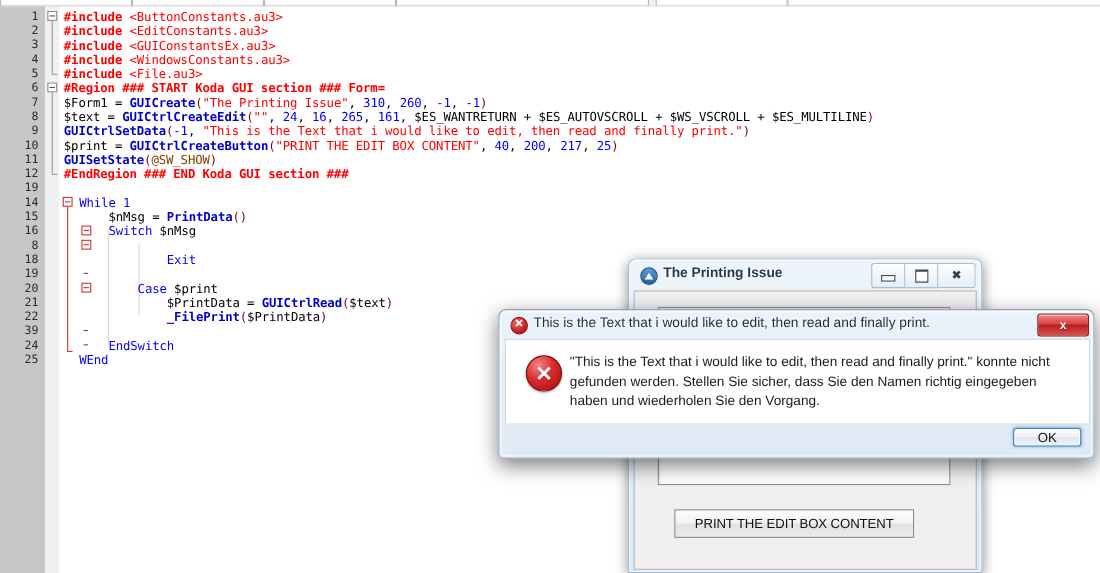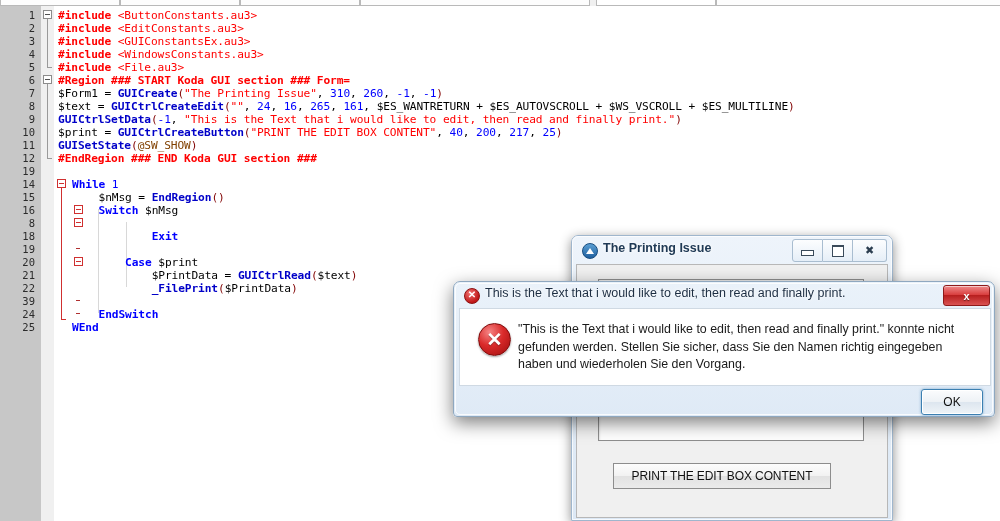--- a/index.html
+++ b/index.html
@@ -42,21 +42,21 @@
     line-height:13px;height:13px;
     text-align:right;
   }
   .code-line{
     position:absolute;left:4px;
     font-family:"DejaVu Sans Mono", monospace;
     font-size:11.2px;line-height:13px;height:13px;
     white-space:pre;
     letter-spacing:-0.1px;
   }
-  .k{color:#0000ff;font-weight:bold;}      
+  .k{color:#0000ff;font-weight:normal;}      
   .f{color:#0000c8;font-weight:bold;margin-top:15px;}      
   .s{color:#ff0000;}                       
   .pre{color:#ff0000;font-weight:bold;}    
   .n{color:#0000ff;}                       
   .v{color:#000000;}                       
   .p{color:#800000;}                       
   .m{color:#804000;}                       
 
   
   .fold-box{
@@ -210,21 +210,21 @@
     text-shadow:0 1px 1px rgba(0,0,0,.35);
   }
   #err-msg{
     position:absolute;left:58px;top:12px;width:455px;
     font-size:12.4px;line-height:17.5px;color:#1a1a1a;
   }
   #err-footer{
     position:absolute;left:5px;top:104px;width:532px;height:26px;
   }
   #ok-button{
-    position:absolute;right:8px;top:3px;width:62px;height:26px;
+    position:absolute;right:8px;top:3px;width:62px;height:17px;
     background:linear-gradient(to bottom,#fbfcfd 0%,#eef2f6 48%,#dde6ef 52%,#eff4f8 100%);
     border:1px solid #3c7fb1;border-radius:3px;
     box-shadow:0 0 0 1px #ffffff inset, 0 0 3px rgba(60,130,180,.6);
     display:flex;align-items:center;justify-content:center;
     font-size:12px;color:#111;
     box-sizing:border-box;
   }
 </style>
 </head>
 <body>
@@ -300,21 +300,21 @@
     <div class="code-line" style="top:55px"><span class="pre">#include</span><span class="v"> </span><span class="s">&lt;File.au3&gt;</span></div>
     <div class="code-line" style="top:68px"><span class="pre">#Region ### START Koda GUI section ### Form=</span></div>
     <div class="code-line" style="top:81px"><span class="v">$Form1 = </span><span class="f">GUICreate</span><span class="p">(</span><span class="s">"The Printing Issue"</span><span class="v">, </span><span class="n">310</span><span class="v">, </span><span class="n">260</span><span class="v">, </span><span class="n">-1</span><span class="v">, </span><span class="n">-1</span><span class="p">)</span></div>
     <div class="code-line" style="top:94px"><span class="v">$text = </span><span class="f">GUICtrlCreateEdit</span><span class="p">(</span><span class="s">""</span><span class="v">, </span><span class="n">24</span><span class="v">, </span><span class="n">16</span><span class="v">, </span><span class="n">265</span><span class="v">, </span><span class="n">161</span><span class="v">, $ES_WANTRETURN + $ES_AUTOVSCROLL + $WS_VSCROLL + $ES_MULTILINE</span><span class="p">)</span></div>
     <div class="code-line" style="top:107px"><span class="f">GUICtrlSetData</span><span class="p">(</span><span class="n">-1</span><span class="v">, </span><span class="s">"This is the Text that i would like to edit, then read and finally print."</span><span class="p">)</span></div>
     <div class="code-line" style="top:120px"><span class="v">$print = </span><span class="f">GUICtrlCreateButton</span><span class="p">(</span><span class="s">"PRINT THE EDIT BOX CONTENT"</span><span class="v">, </span><span class="n">40</span><span class="v">, </span><span class="n">200</span><span class="v">, </span><span class="n">217</span><span class="v">, </span><span class="n">25</span><span class="p">)</span></div>
     <div class="code-line" style="top:133px"><span class="f">GUISetState</span><span class="p">(</span><span class="m">@SW_SHOW</span><span class="p">)</span></div>
     <div class="code-line" style="top:146px"><span class="pre">#EndRegion ### END Koda GUI section ###</span></div>
     <div class="code-line" style="top:159px"></div>
     <div class="code-line" style="top:172px; left:18px;"><span class="k">While</span><span class="v"> </span><span class="n">1</span></div>
-    <div class="code-line" style="top:185px; left:18px;"><span class="v">    $nMsg = </span><span class="f">EndRegion</span><span class="p">()</span></div>
+    <div class="code-line" style="top:185px; left:18px;"><span class="v">    $nMsg = </span><span class="f">PrintData</span><span class="p">()</span></div>
     <div class="code-line" style="top:198px; left:18px;"><span class="v">    </span><span class="k">Switch</span><span class="v"> $nMsg</span></div>
     <div class="code-line" style="top:224px; left:18px;"><span class="v">            </span><span class="k">Exit</span></div>
     <div class="code-line" style="top:237px; left:18px;"></div>
     <div class="code-line" style="top:250px; left:18px;"><span class="v">        </span><span class="k">Case</span><span class="v"> $print</span></div>
     <div class="code-line" style="top:263px; left:18px;"><span class="v">            $PrintData = </span><span class="f">GUICtrlRead</span><span class="p">(</span><span class="v">$text</span><span class="p">)</span></div>
     <div class="code-line" style="top:276px; left:18px;"><span class="v">            </span><span class="f">_FilePrint</span><span class="p">(</span><span class="v">$PrintData</span><span class="p">)</span></div>
     <div class="code-line" style="top:289px; left:18px;"></div>
     <div class="code-line" style="top:302px; left:18px;"><span class="v">    </span><span class="k">EndSwitch</span></div>
     <div class="code-line" style="top:315px; left:18px;"><span class="k">WEnd</span></div>
   </div>

